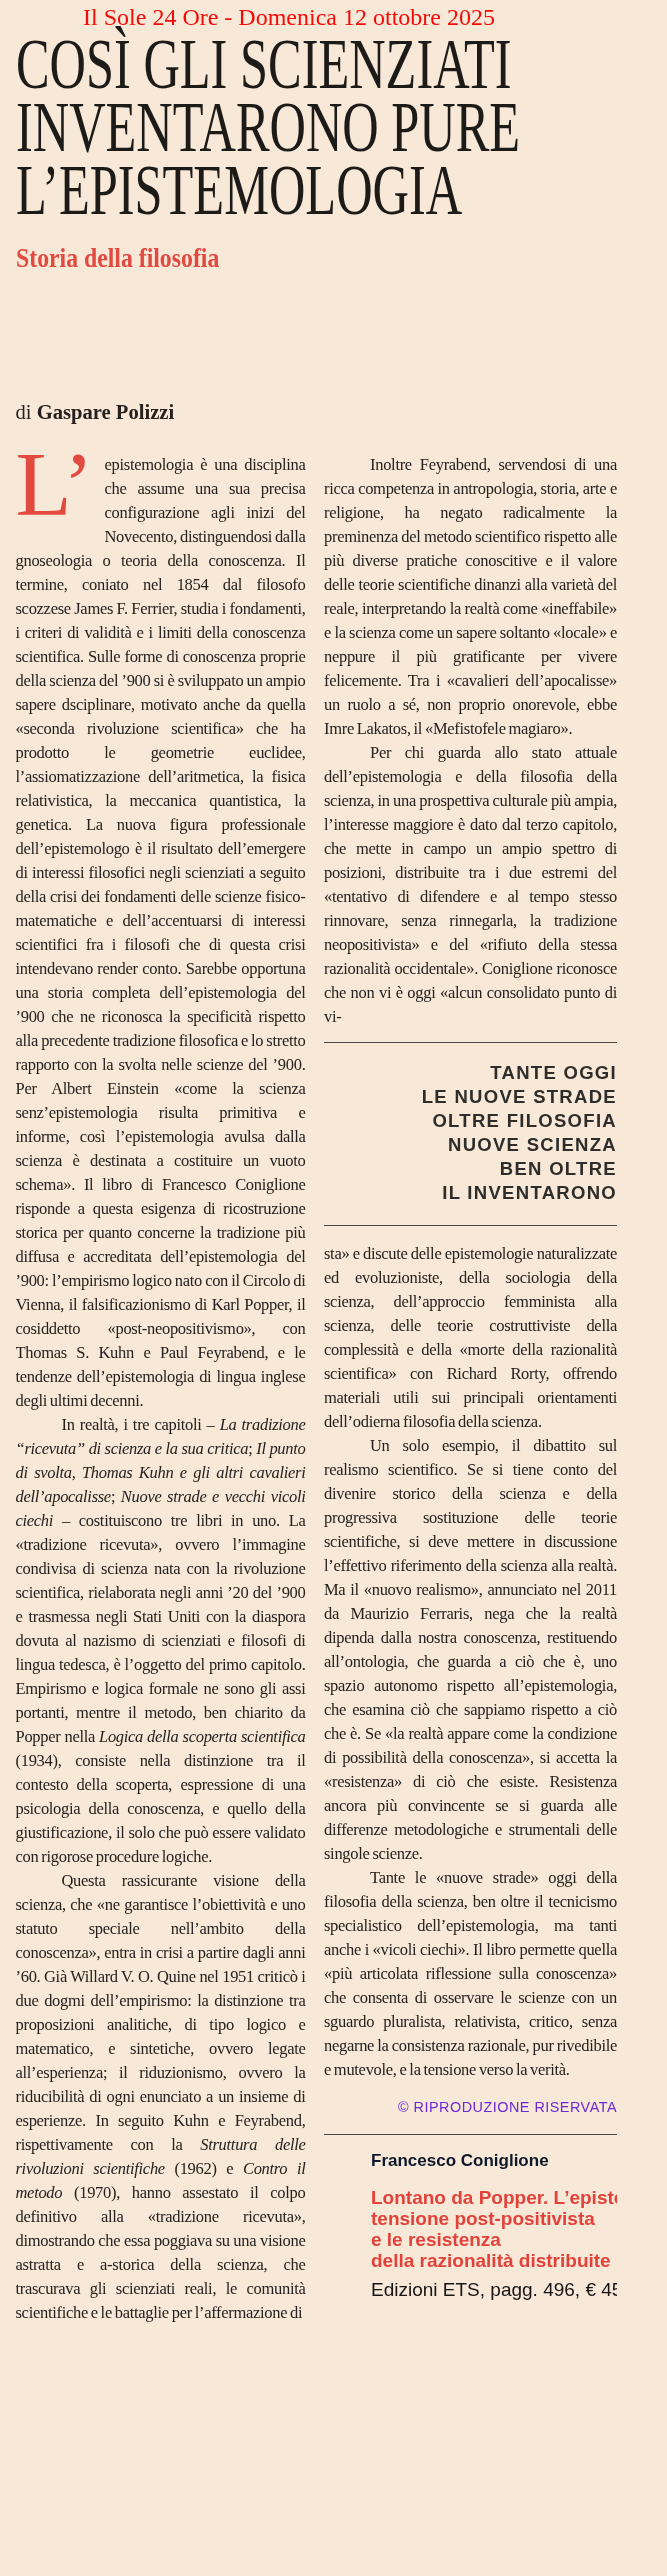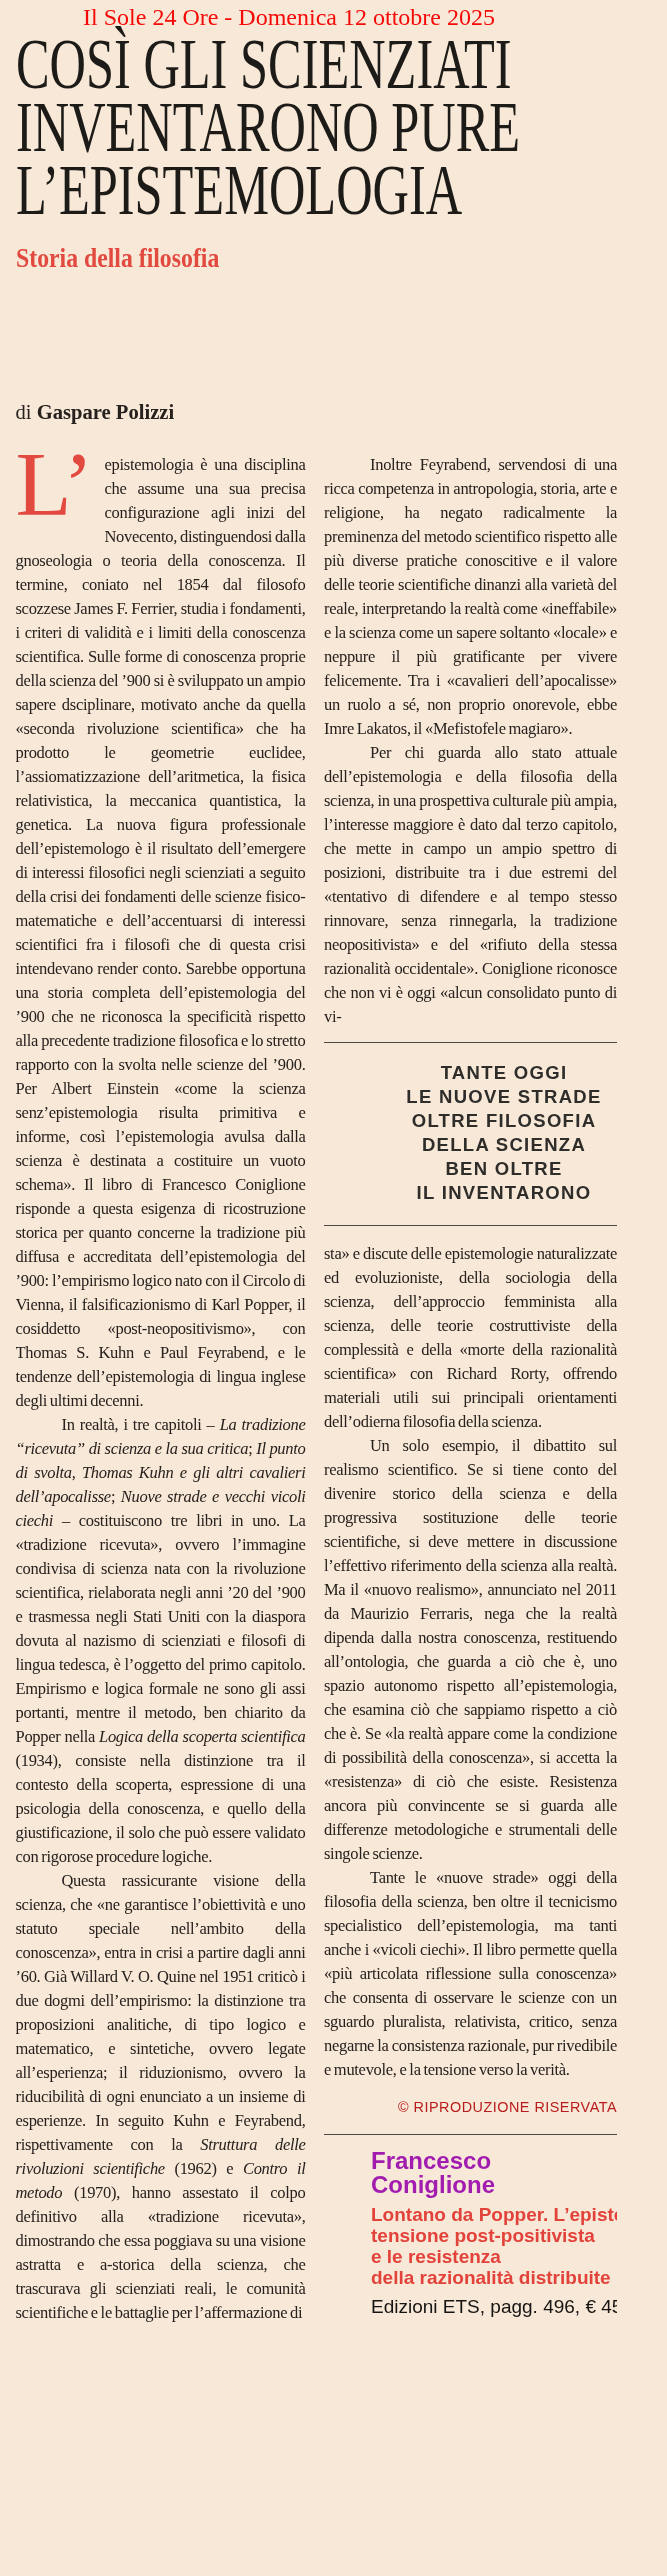--- a/index.html
+++ b/index.html
@@ -17,27 +17,27 @@
   .byline b{font-weight:bold;}
   
   .col{font-size:16.5px;line-height:24px;text-align:justify;letter-spacing:-0.3px;word-spacing:-1px;color:#26211d;}
   .col-left{top:453px;left:15.5px;width:290px;height:2102px;overflow:hidden;}
   .col-right{top:453px;left:324px;width:293px;max-height:2154px;overflow:hidden;}
   .col p{margin:0;padding:0;}
   .ind{text-indent:46px;}
   .dropcap{float:left;width:89px;height:95px;font-size:92px;line-height:62px;color:#e2493f;}
   i{font-style:italic;}
   
-  .pullquote{border-top:1.5px solid #4c4a47;border-bottom:1.5px solid #4c4a47;margin:13.4px 0 15.5px;padding:17.5px 0 20.6px 67px;font-family:"Liberation Sans",sans-serif;font-weight:bold;font-size:18.5px;line-height:24px;letter-spacing:1.3px;color:#2e2d2a;text-align:center;word-spacing:0;}
+  .pullquote{border-top:1.5px solid #4c4a47;border-bottom:1.5px solid #4c4a47;margin:13.4px 0 15.5px;padding:17.5px 0 20.6px 67px;font-family:"Liberation Sans",sans-serif;font-weight:bold;font-size:18.5px;line-height:24px;letter-spacing:1.3px;color:#2e2d2a;text-align:right;word-spacing:0;}
   .pullquote div{white-space:nowrap;}
   
-  .copyright{margin-top:13.4px;text-align:right;font-family:"Liberation Sans",sans-serif;font-size:14.4px;letter-spacing:0.5px;word-spacing:0;color:#b91c1c;text-indent:0;}
+  .copyright{margin-top:13.4px;text-align:right;font-family:"Liberation Sans",sans-serif;font-size:14.4px;letter-spacing:0.5px;word-spacing:0;color:#6d28d9;text-indent:0;}
   
   .bookcard{margin-top:14.4px;border-top:1.5px solid #4c4a47;padding:14.4px 0 0 47px;font-family:"Liberation Sans",sans-serif;text-align:left;letter-spacing:0;word-spacing:0;}
-  .book-author{font-weight:bold;font-size:24px;color:#a21caf;margin-bottom:7px;}
+  .book-author{font-weight:bold;font-size:17px;color:#0f172a;margin-bottom:14px;}
   .book-title div{font-weight:bold;font-size:19px;line-height:21px;color:#e2423a;white-space:nowrap;}
   .book-pub{margin-top:7.2px;font-size:19px;color:#171513;white-space:nowrap;}
 </style>
 </head>
 <body>
 
 <div class="abs dateline">Il Sole 24 Ore - Domenica 12 ottobre 2025</div>
 
 <div class="abs headline">
   <div>COSÌ GLI SCIENZIATI</div>
@@ -56,21 +56,21 @@
 </div>
 
 <div class="abs col col-right">
   <p class="ind">Inoltre Feyrabend, servendosi di una ricca competenza in antropologia, storia, arte e religione, ha negato radicalmente la preminenza del metodo scientifico rispetto alle più diverse pratiche conoscitive e il valore delle teorie scientifiche dinanzi alla varietà del reale, interpretando la realtà come «ineffabile» e la scienza come un sapere soltanto «locale» e neppure il più gratificante per vivere felicemente. Tra i «cavalieri dell’apocalisse» un ruolo a sé, non proprio onorevole, ebbe Imre Lakatos, il «Mefistofele magiaro».</p>
   <p class="ind">Per chi guarda allo stato attuale dell’epistemologia e della filosofia della scienza, in una prospettiva culturale più ampia, l’interesse maggiore è dato dal terzo capitolo, che mette in campo un ampio spettro di posizioni, distribuite tra i due estremi del «tentativo di difendere e al tempo stesso rinnovare, senza rinnegarla, la tradizione neopositivista» e del «rifiuto della stessa razionalità occidentale». Coniglione riconosce che non vi è oggi «alcun consolidato punto di vi-</p>
 
   <div class="pullquote">
     <div>TANTE OGGI</div>
     <div>LE NUOVE STRADE</div>
     <div>OLTRE FILOSOFIA</div>
-    <div>DELLA SCIENZA</div>
+    <div>NUOVE SCIENZA</div>
     <div>BEN OLTRE</div>
     <div>IL INVENTARONO</div>
   </div>
 
   <p>sta» e discute delle epistemologie naturalizzate ed evoluzioniste, della sociologia della scienza, dell’approccio femminista alla scienza, delle teorie costruttiviste della complessità e della «morte della razionalità scientifica» con Richard Rorty, offrendo materiali utili sui principali orientamenti dell’odierna filosofia della scienza.</p>
   <p class="ind">Un solo esempio, il dibattito sul realismo scientifico. Se si tiene conto del divenire storico della scienza e della progressiva sostituzione delle teorie scientifiche, si deve mettere in discussione l’effettivo riferimento della scienza alla realtà. Ma il «nuovo realismo», annunciato nel 2011 da Maurizio Ferraris, nega che la realtà dipenda dalla nostra conoscenza, restituendo all’ontologia, che guarda a ciò che è, uno spazio autonomo rispetto all’epistemologia, che esamina ciò che sappiamo rispetto a ciò che è. Se «la realtà appare come la condizione di possibilità della conoscenza», si accetta la «resistenza» di ciò che esiste. Resistenza ancora più convincente se si guarda alle differenze metodologiche e strumentali delle singole scienze.</p>
   <p class="ind">Tante le «nuove strade» oggi della filosofia della scienza, ben oltre il tecnicismo specialistico dell’epistemologia, ma tanti anche i «vicoli ciechi». Il libro permette quella «più articolata riflessione sulla conoscenza» che consenta di osservare le scienze con un sguardo pluralista, relativista, critico, senza negarne la consistenza razionale, pur rivedibile e mutevole, e la tensione verso la verità.</p>
 
   <div class="copyright">© RIPRODUZIONE RISERVATA</div>
 

